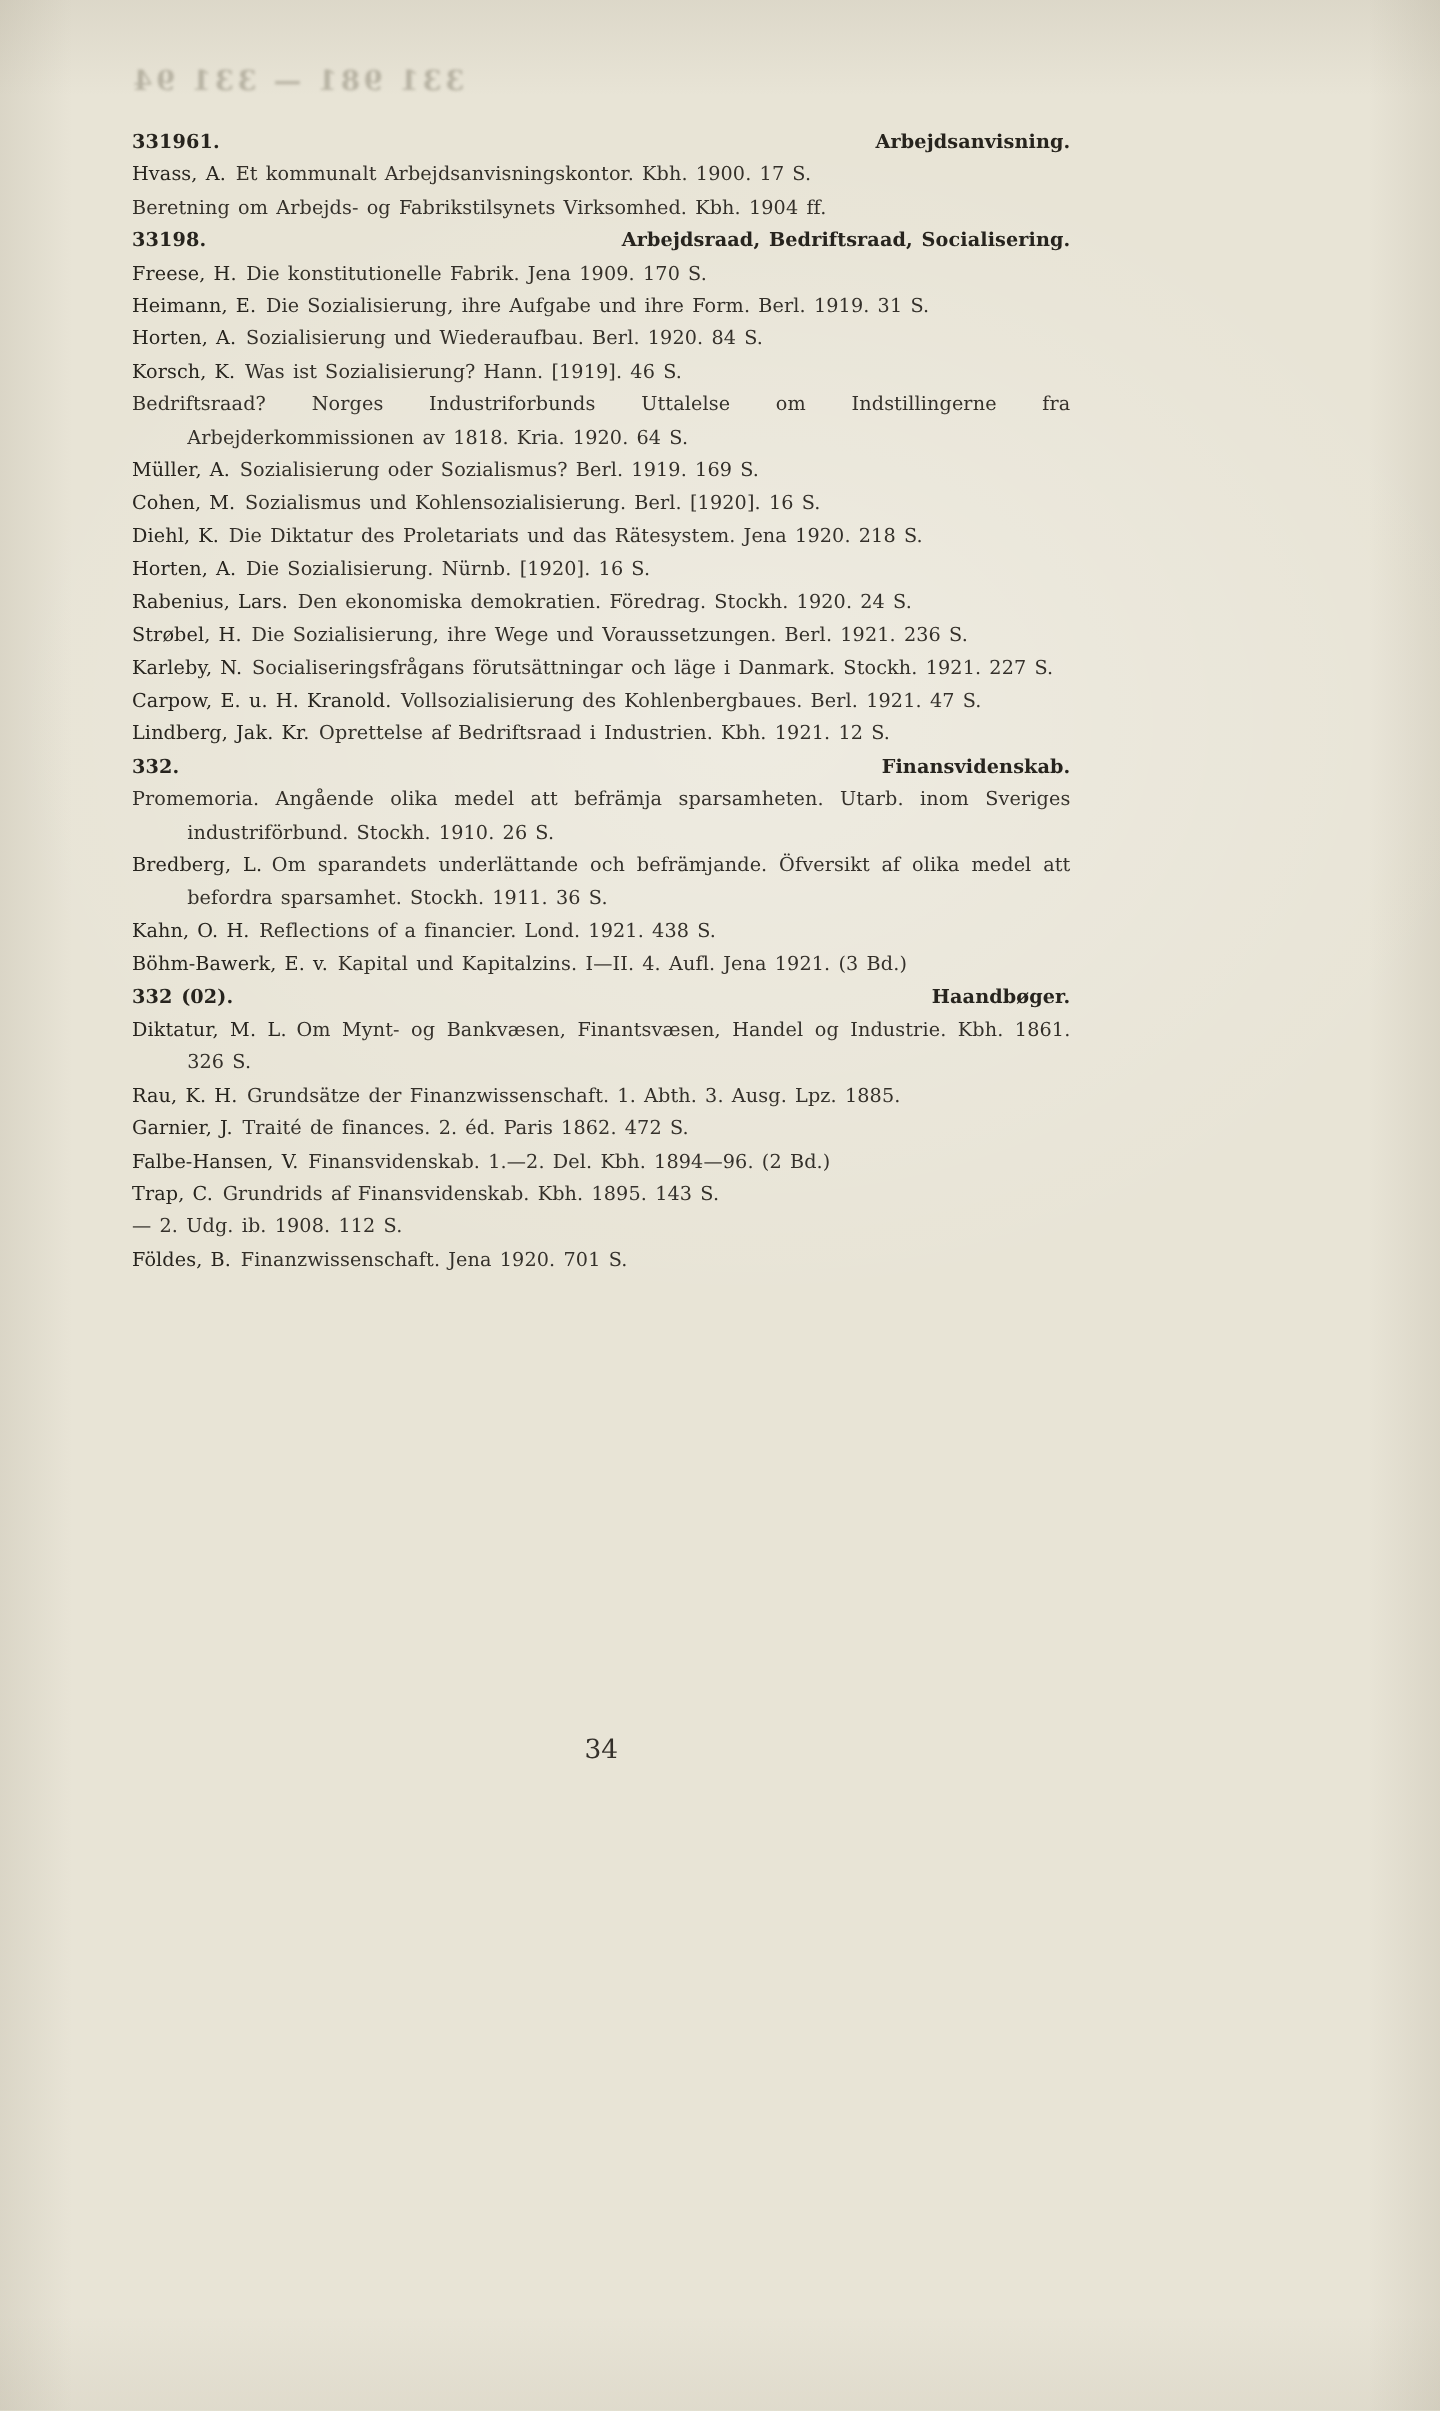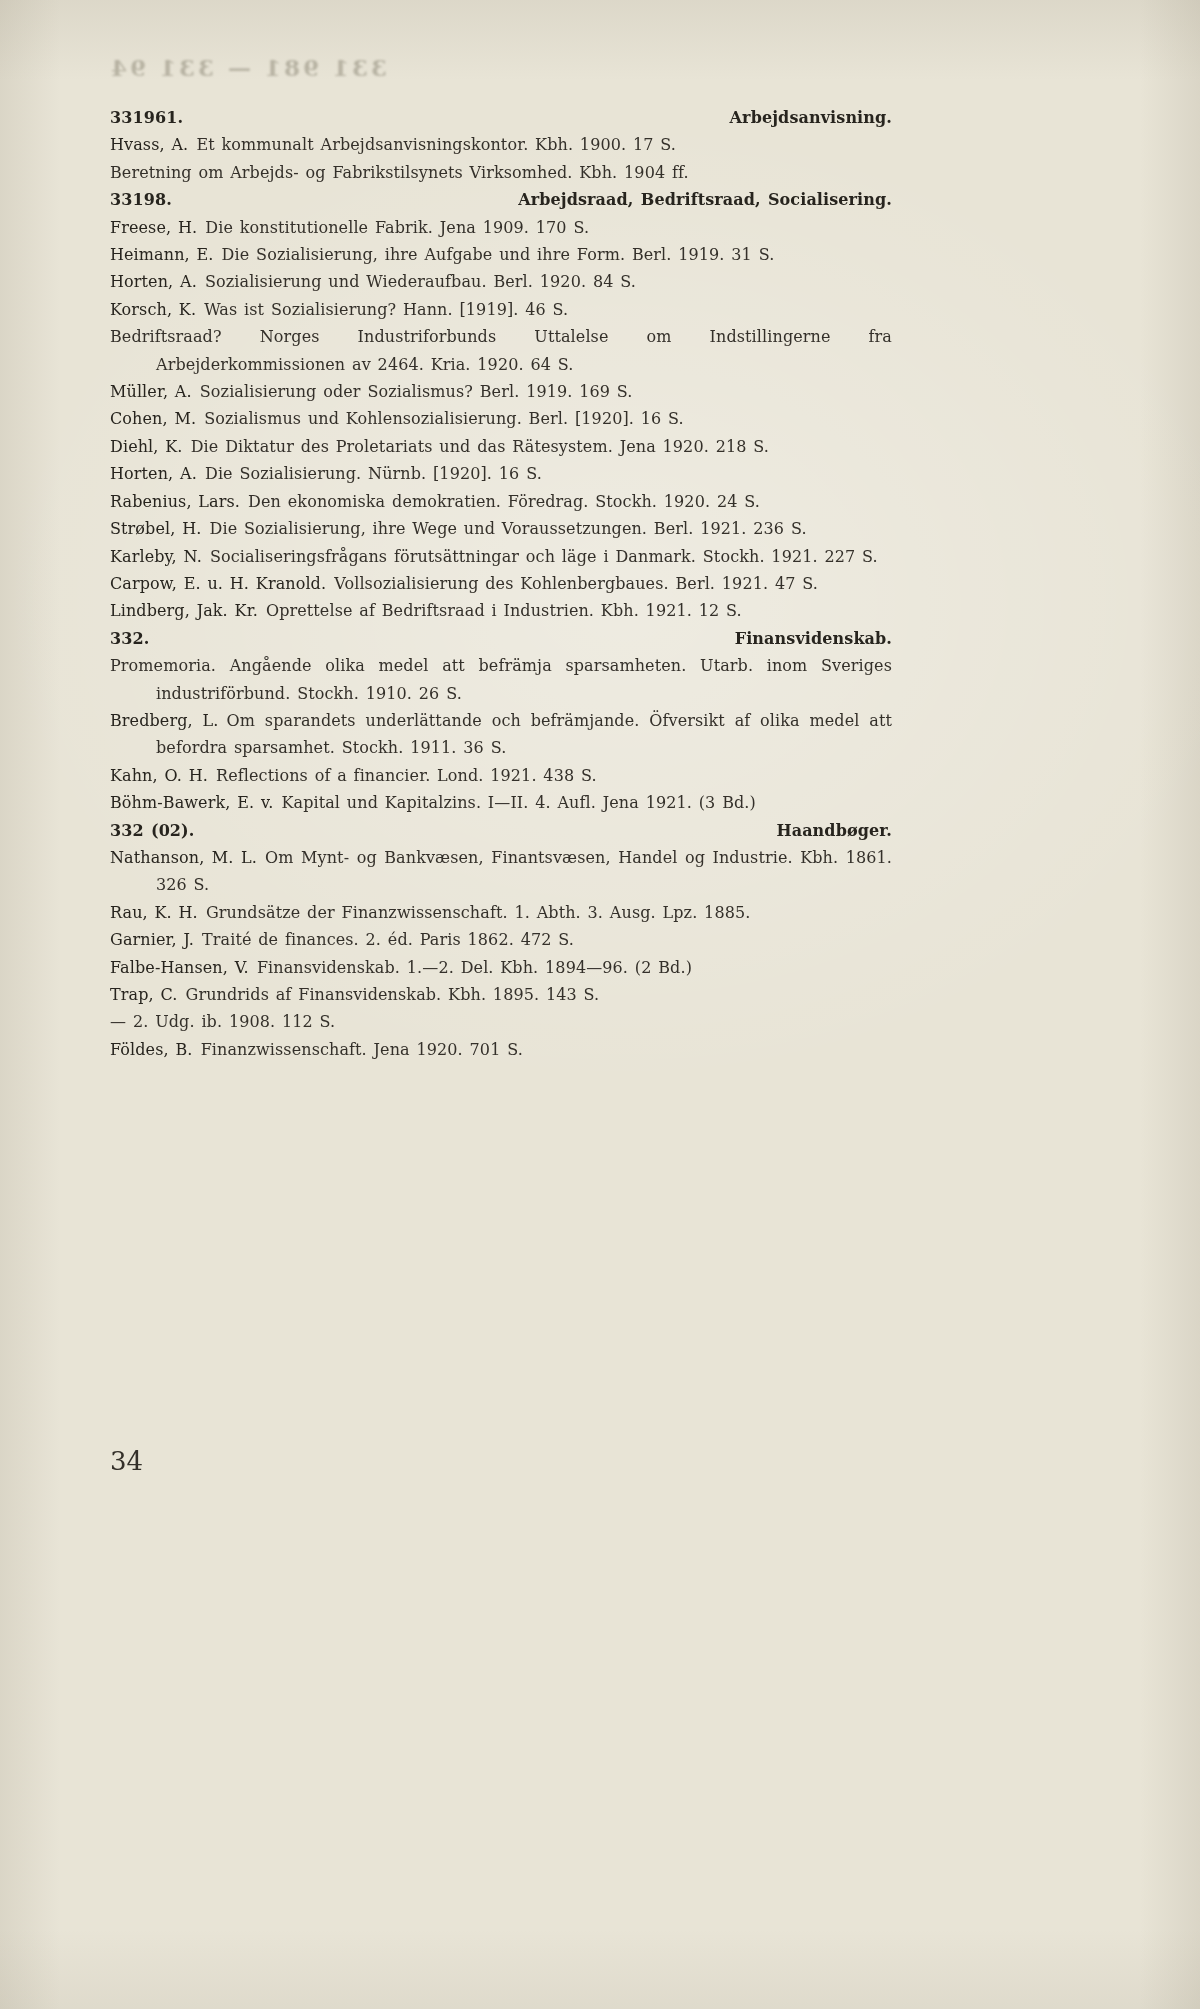--- a/index.html
+++ b/index.html
@@ -61,22 +61,22 @@
   .author {
     font-weight: normal;
     color: #27241e;
   }
   .author-gap { white-space: pre; }
   .page-number-row {
     position: absolute;
     top: 1446px;
     left: 110px;
     width: 782px;
-    text-align: left;
-    font-size: 26px;
+    text-align: center;
+    font-size: 22px;
     color: #34302a;
   }
 </style>
 </head>
 <body>
 
 <div class="paper"></div>
 
 <div class="bleedthrough">331 981 — 331 94</div>
 
@@ -89,21 +89,21 @@
       <p class="entry"><span class="author">Hvass, A.</span><span class="author-gap"> </span><span class="entry-text">Et kommunalt Arbejdsanvisningskontor. Kbh. 1900. 17 S.</span></p>
       <p class="entry"><span class="entry-text">Beretning om Arbejds- og Fabrikstilsynets Virksomhed. Kbh. 1904 ff.</span></p>
       <div class="section-header">
         <span class="section-number">33198.</span>
         <span class="section-title">Arbejdsraad, Bedriftsraad, Socialisering.</span>
       </div>
       <p class="entry"><span class="author">Freese, H.</span><span class="author-gap"> </span><span class="entry-text">Die konstitutionelle Fabrik. Jena 1909. 170 S.</span></p>
       <p class="entry"><span class="author">Heimann, E.</span><span class="author-gap"> </span><span class="entry-text">Die Sozialisierung, ihre Aufgabe und ihre Form. Berl. 1919. 31 S.</span></p>
       <p class="entry"><span class="author">Horten, A.</span><span class="author-gap"> </span><span class="entry-text">Sozialisierung und Wiederaufbau. Berl. 1920. 84 S.</span></p>
       <p class="entry"><span class="author">Korsch, K.</span><span class="author-gap"> </span><span class="entry-text">Was ist Sozialisierung? Hann. [1919]. 46 S.</span></p>
-      <p class="entry"><span class="entry-text">Bedriftsraad? Norges Industriforbunds Uttalelse om Indstillingerne fra Arbejderkommissionen av 2464. Kria. 1920. 64 S.</span></p>
+      <p class="entry"><span class="entry-text">Bedriftsraad? Norges Industriforbunds Uttalelse om Indstillingerne fra Arbejderkommissionen av 1818. Kria. 1920. 64 S.</span></p>
       <p class="entry"><span class="author">Müller, A.</span><span class="author-gap"> </span><span class="entry-text">Sozialisierung oder Sozialismus? Berl. 1919. 169 S.</span></p>
       <p class="entry"><span class="author">Cohen, M.</span><span class="author-gap"> </span><span class="entry-text">Sozialismus und Kohlensozialisierung. Berl. [1920]. 16 S.</span></p>
       <p class="entry"><span class="author">Diehl, K.</span><span class="author-gap"> </span><span class="entry-text">Die Diktatur des Proletariats und das Rätesystem. Jena 1920. 218 S.</span></p>
       <p class="entry"><span class="author">Horten, A.</span><span class="author-gap"> </span><span class="entry-text">Die Sozialisierung. Nürnb. [1920]. 16 S.</span></p>
       <p class="entry"><span class="author">Rabenius, Lars.</span><span class="author-gap"> </span><span class="entry-text">Den ekonomiska demokratien. Föredrag. Stockh. 1920. 24 S.</span></p>
       <p class="entry"><span class="author">Strøbel, H.</span><span class="author-gap"> </span><span class="entry-text">Die Sozialisierung, ihre Wege und Voraussetzungen. Berl. 1921. 236 S.</span></p>
       <p class="entry"><span class="author">Karleby, N.</span><span class="author-gap"> </span><span class="entry-text">Socialiseringsfrågans förutsättningar och läge i Danmark. Stockh. 1921. 227 S.</span></p>
       <p class="entry"><span class="author">Carpow, E. u. H. Kranold.</span><span class="author-gap"> </span><span class="entry-text">Vollsozialisierung des Kohlenbergbaues. Berl. 1921. 47 S.</span></p>
       <p class="entry"><span class="author">Lindberg, Jak. Kr.</span><span class="author-gap"> </span><span class="entry-text">Oprettelse af Bedriftsraad i Industrien. Kbh. 1921. 12 S.</span></p>
       <div class="section-header">
@@ -111,21 +111,21 @@
         <span class="section-title">Finansvidenskab.</span>
       </div>
       <p class="entry"><span class="entry-text">Promemoria. Angående olika medel att befrämja sparsamheten. Utarb. inom Sveriges industriförbund. Stockh. 1910. 26 S.</span></p>
       <p class="entry"><span class="author">Bredberg, L.</span><span class="author-gap"> </span><span class="entry-text">Om sparandets underlättande och befrämjande. Öfversikt af olika medel att befordra sparsamhet. Stockh. 1911. 36 S.</span></p>
       <p class="entry"><span class="author">Kahn, O. H.</span><span class="author-gap"> </span><span class="entry-text">Reflections of a financier. Lond. 1921. 438 S.</span></p>
       <p class="entry"><span class="author">Böhm-Bawerk, E. v.</span><span class="author-gap"> </span><span class="entry-text">Kapital und Kapitalzins. I—II. 4. Aufl. Jena 1921. (3 Bd.)</span></p>
       <div class="section-header">
         <span class="section-number">332 (02).</span>
         <span class="section-title">Haandbøger.</span>
       </div>
-      <p class="entry"><span class="author">Nathanson, M. L.</span><span class="author-gap"> </span><span class="entry-text">Om Mynt- og Bankvæsen, Finantsvæsen, Handel og Industrie. Kbh. 1861. 326 S.</span></p>
+      <p class="entry"><span class="author">Diktatur, M. L.</span><span class="author-gap"> </span><span class="entry-text">Om Mynt- og Bankvæsen, Finantsvæsen, Handel og Industrie. Kbh. 1861. 326 S.</span></p>
       <p class="entry"><span class="author">Rau, K. H.</span><span class="author-gap"> </span><span class="entry-text">Grundsätze der Finanzwissenschaft. 1. Abth. 3. Ausg. Lpz. 1885.</span></p>
       <p class="entry"><span class="author">Garnier, J.</span><span class="author-gap"> </span><span class="entry-text">Traité de finances. 2. éd. Paris 1862. 472 S.</span></p>
       <p class="entry"><span class="author">Falbe-Hansen, V.</span><span class="author-gap"> </span><span class="entry-text">Finansvidenskab. 1.—2. Del. Kbh. 1894—96. (2 Bd.)</span></p>
       <p class="entry"><span class="author">Trap, C.</span><span class="author-gap"> </span><span class="entry-text">Grundrids af Finansvidenskab. Kbh. 1895. 143 S.</span></p>
       <p class="entry"><span class="entry-text">— 2. Udg. ib. 1908. 112 S.</span></p>
       <p class="entry"><span class="author">Földes, B.</span><span class="author-gap"> </span><span class="entry-text">Finanzwissenschaft. Jena 1920. 701 S.</span></p>
     </div>
 </div>
 
 <div class="page-number-row">34</div>

